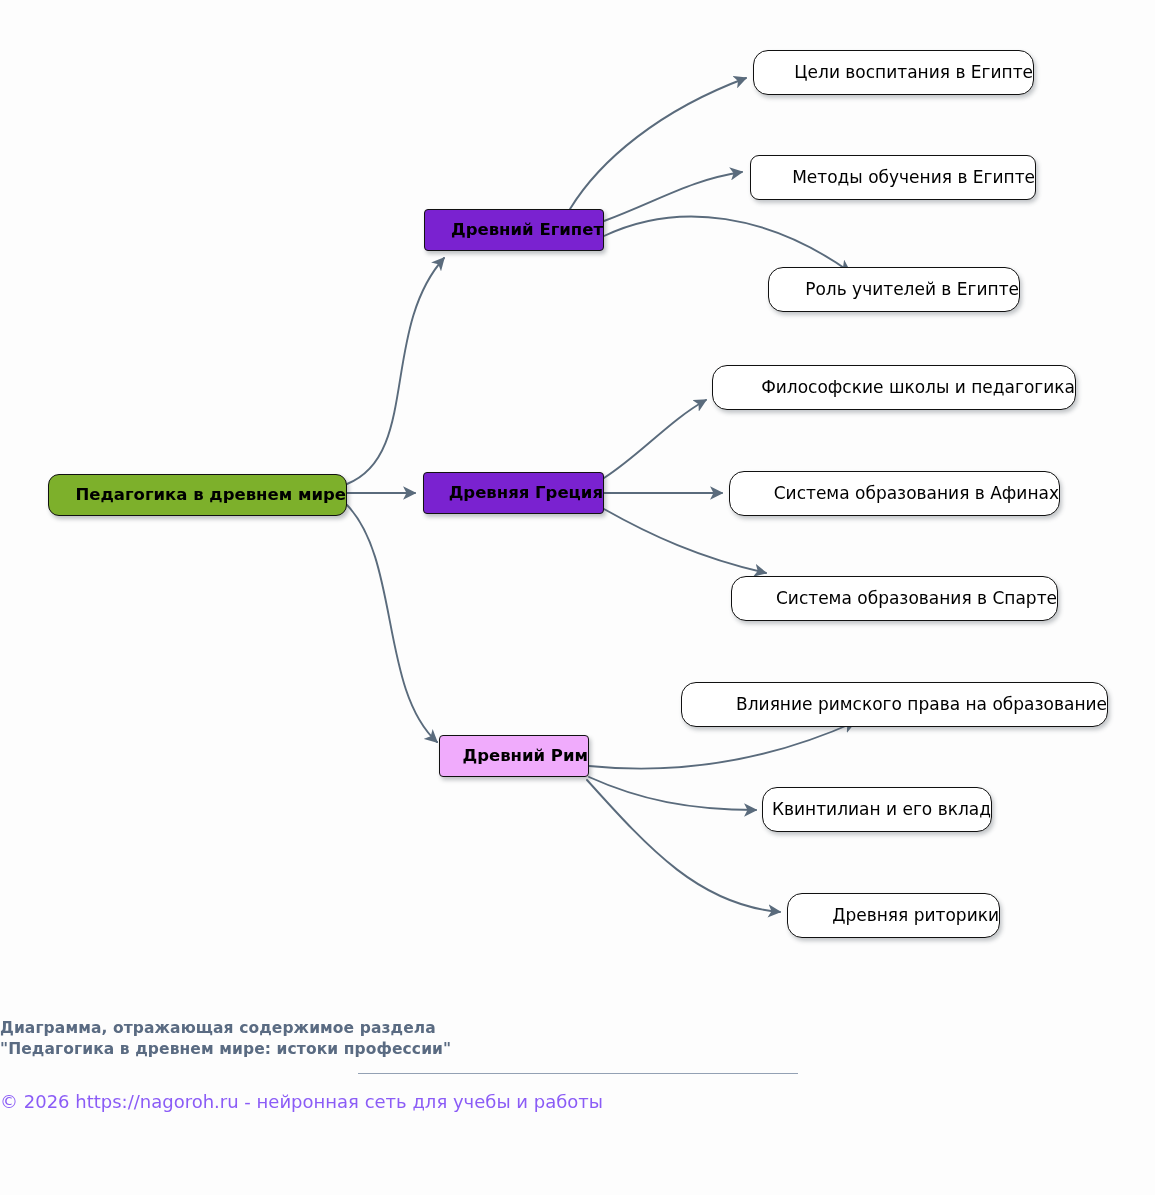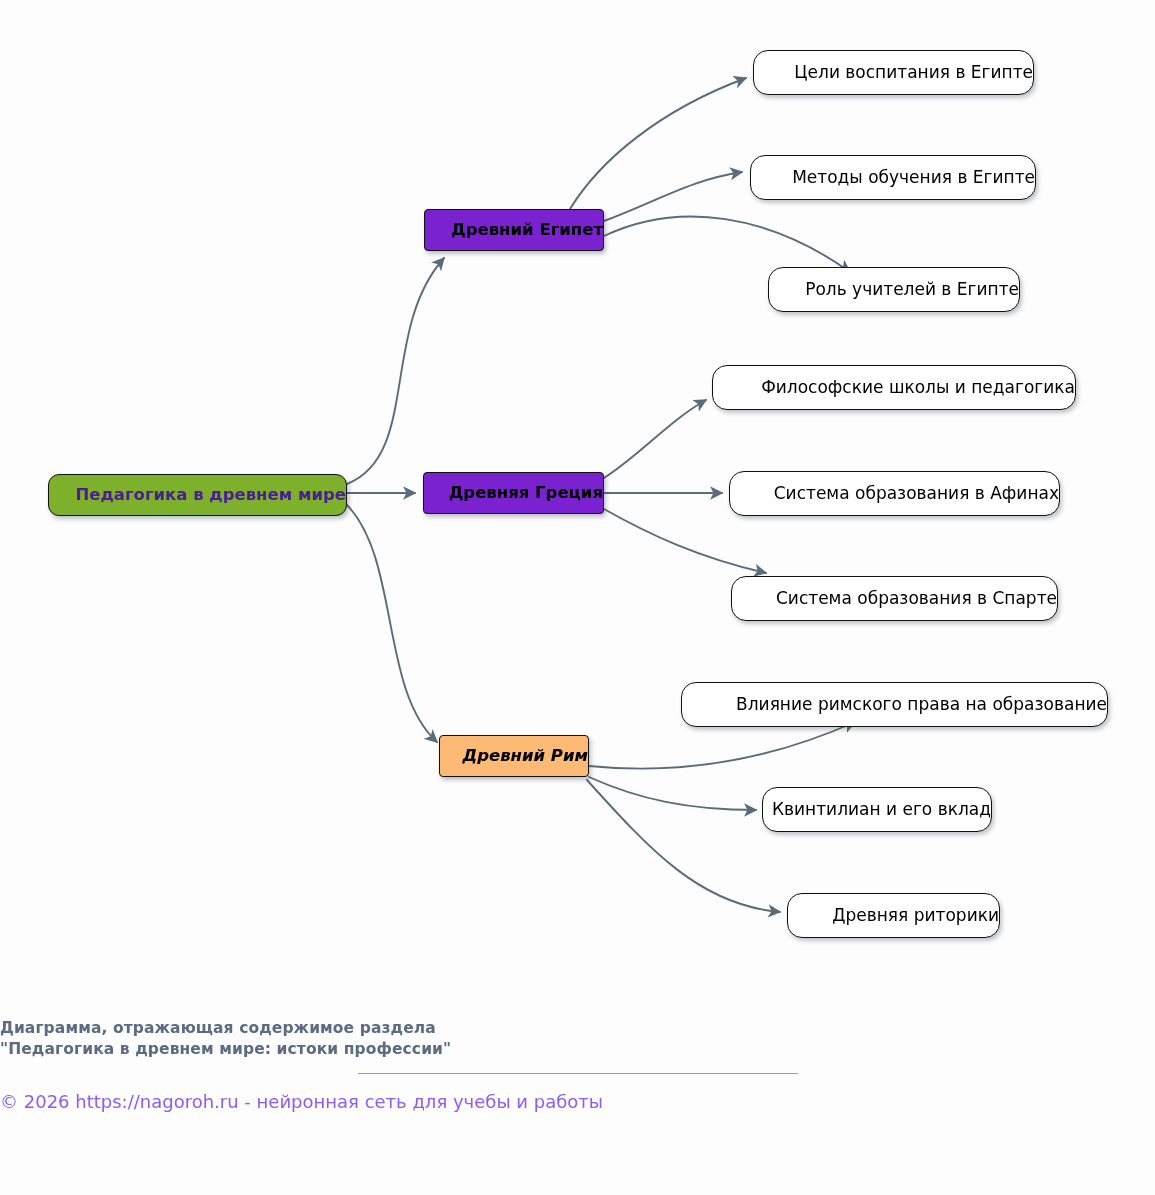--- a/index.html
+++ b/index.html
@@ -33,21 +33,21 @@
     align-items: center;
     justify-content: flex-end;
     text-align: center;
     white-space: nowrap;
     line-height: 1;
   }
   .node-root {
     background: #7db02b;
     border: 1.6px solid #111111;
     border-radius: 11px;
-    color: #4c1d95;
+    color: #000000;
     font-weight: bold;
     font-size: 16.5px;
     box-shadow: 2px 3px 4px rgba(60,70,80,0.33);
   }
   .node-branch {
     background: #7a22d0;
     border: 1.6px solid #111111;
     border-radius: 4px;
     color: #000000;
     font-weight: bold;
@@ -122,39 +122,39 @@
   <div id="nodes">
       <div class="node node-root" style="left: 48px; top: 474px; width: 299px; height: 42px; background: rgb(125, 176, 43);">
         <span>Педагогика в древнем мире</span>
       </div>
       <div class="node node-branch" style="left: 424px; top: 209px; width: 180px; height: 42px; background: rgb(122, 34, 208);">
         <span>Древний Египет</span>
       </div>
       <div class="node node-leaf" style="left: 753px; top: 50px; width: 281px; height: 45px;">
         <span>Цели воспитания в Египте</span>
       </div>
-      <div class="node node-leaf" style="left: 750px; top: 155px; width: 286px; height: 45px;">
+      <div class="node node-leaf" style="left: 750px; top: 155px; width: 286px; height: 45px; border-radius: 9px;">
         <span>Методы обучения в Египте</span>
       </div>
       <div class="node node-leaf" style="left: 768px; top: 267px; width: 252px; height: 45px;">
         <span>Роль учителей в Египте</span>
       </div>
       <div class="node node-branch" style="left: 423px; top: 472px; width: 181px; height: 42px; background: rgb(122, 34, 208);">
         <span>Древняя Греция</span>
       </div>
       <div class="node node-leaf" style="left: 712px; top: 365px; width: 364px; height: 45px;">
         <span>Философские школы и педагогика</span>
       </div>
       <div class="node node-leaf" style="left: 729px; top: 471px; width: 331px; height: 45px;">
         <span>Система образования в Афинах</span>
       </div>
       <div class="node node-leaf" style="left: 731px; top: 576px; width: 327px; height: 45px;">
         <span>Система образования в Спарте</span>
       </div>
-      <div class="node node-branch" style="left: 439px; top: 735px; width: 150px; height: 42px; background: #fdba74; font-style: italic;">
+      <div class="node node-branch" style="left: 439px; top: 735px; width: 150px; height: 42px; background: #f0abfc;">
         <span>Древний Рим</span>
       </div>
       <div class="node node-leaf" style="left: 681px; top: 682px; width: 427px; height: 45px;">
         <span>Влияние римского права на образование</span>
       </div>
       <div class="node node-leaf" style="left: 762px; top: 787px; width: 230px; height: 45px;">
         <span>Квинтилиан и его вклад</span>
       </div>
       <div class="node node-leaf" style="left: 787px; top: 893px; width: 213px; height: 45px;">
         <span>Древняя риторики</span>

